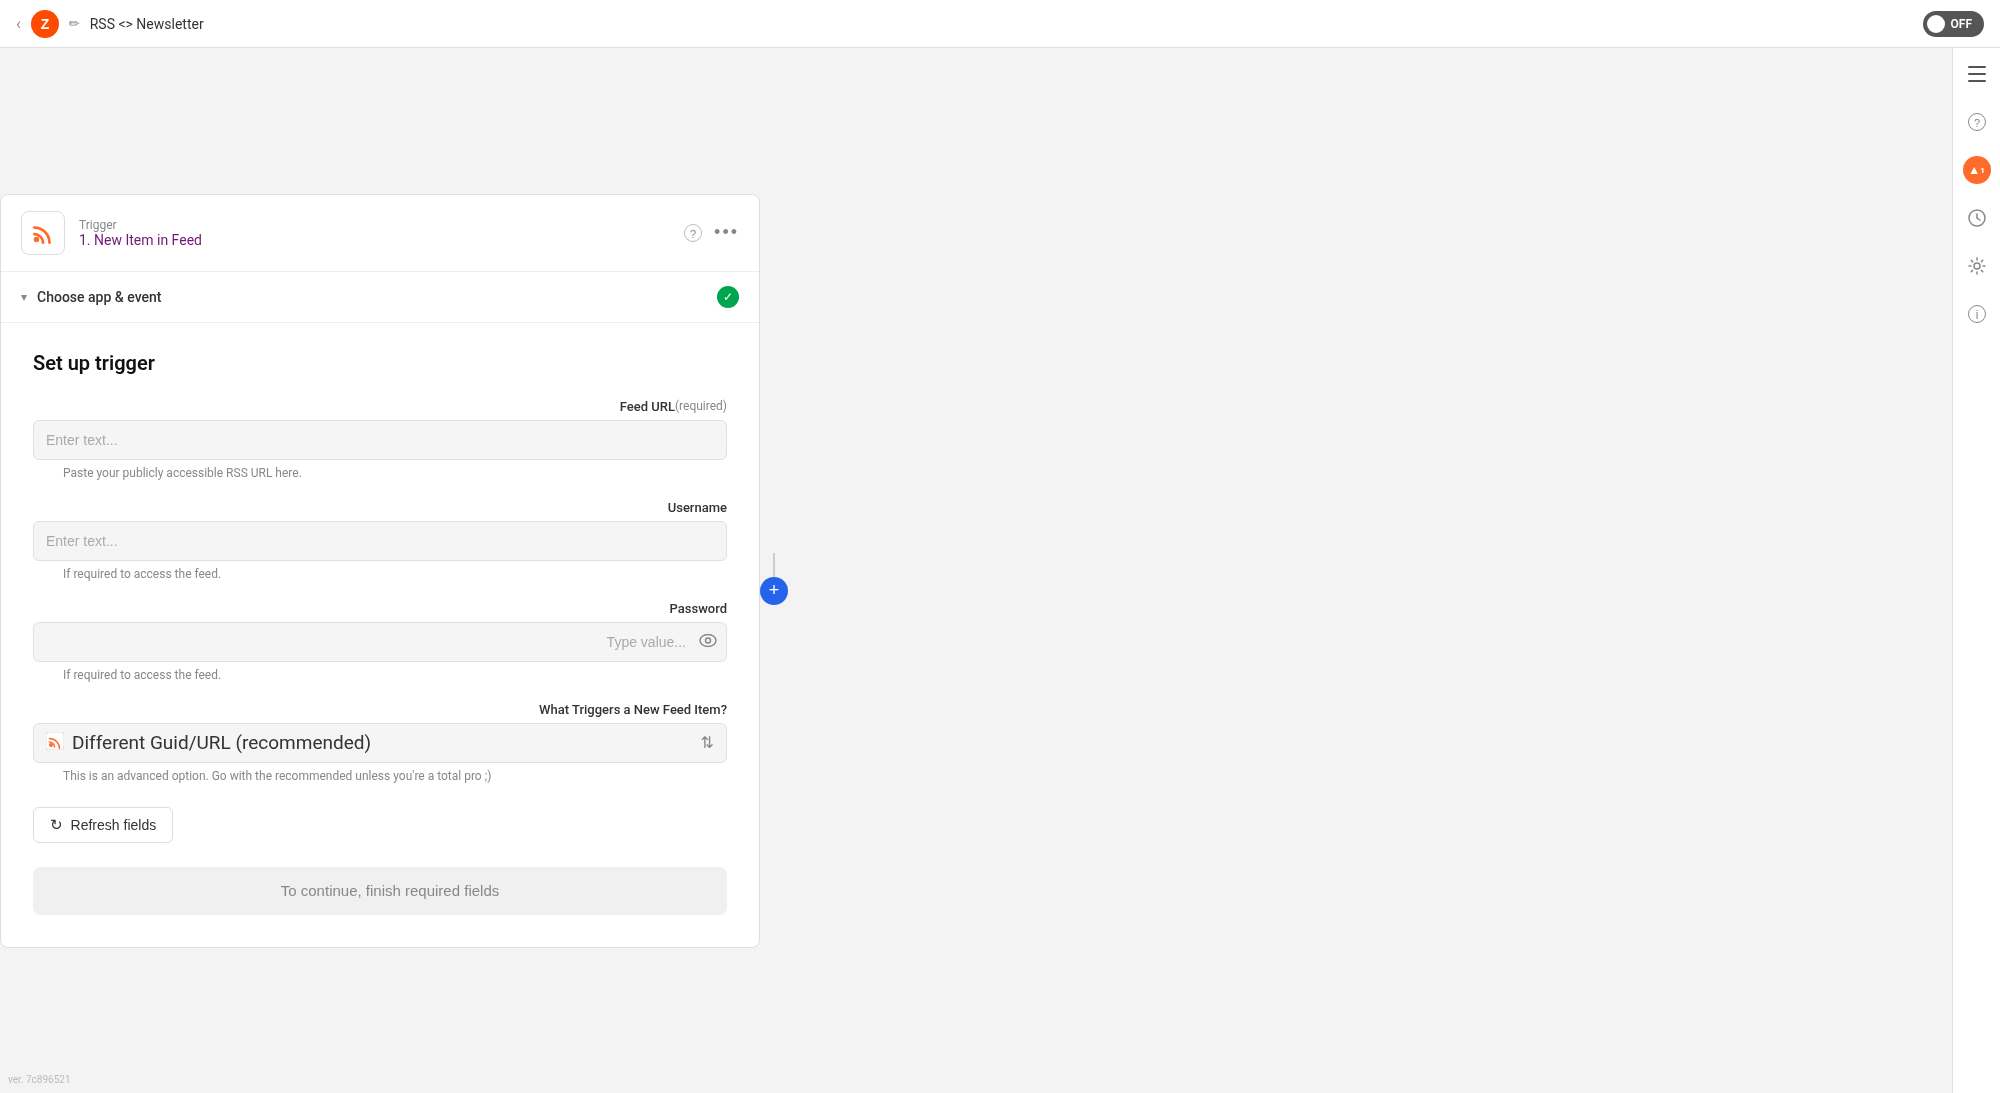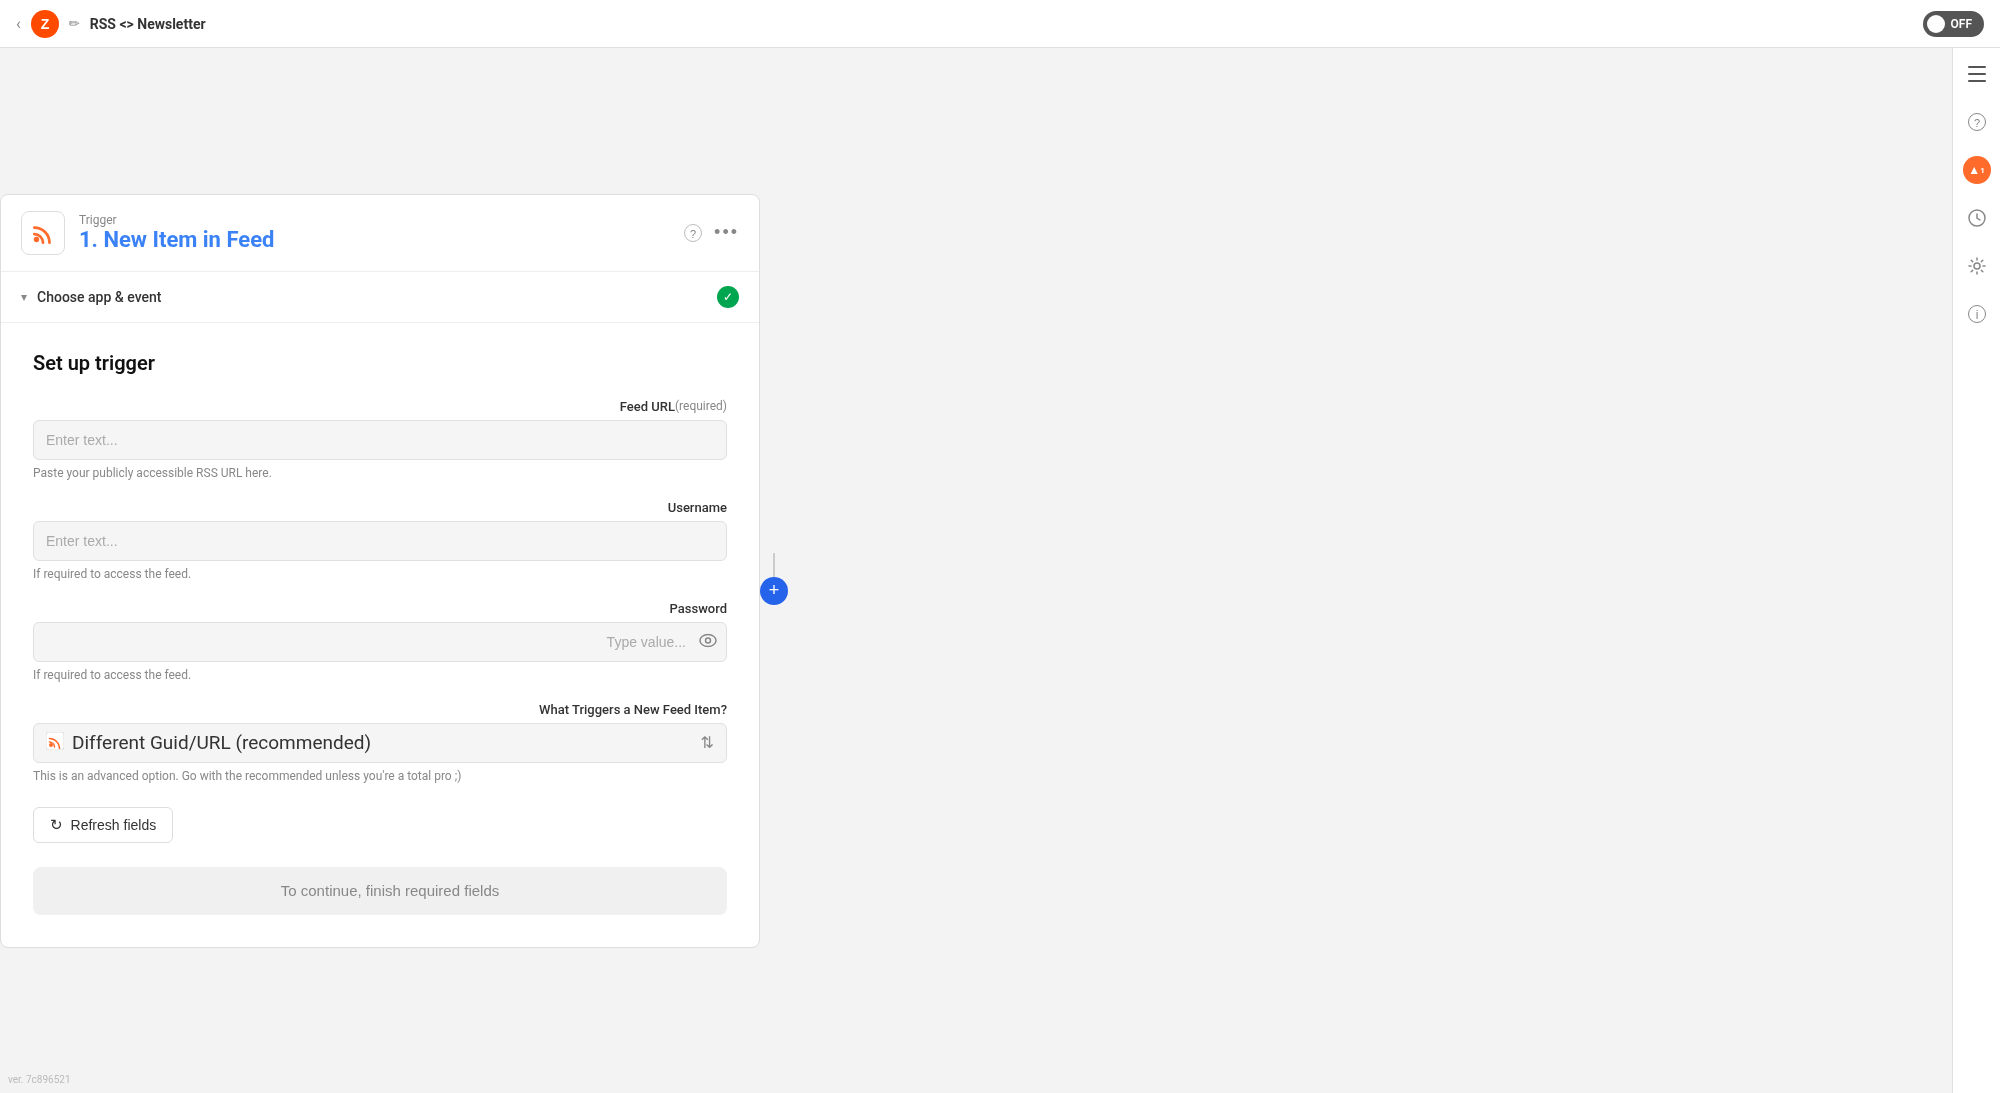--- a/index.html
+++ b/index.html
@@ -33,21 +33,21 @@
       font-size: 16px;
       color: #888;
       cursor: pointer;
     }
     .zapier-logo {
       width: 28px;
       height: 28px;
     }
     .zap-title {
       font-size: 14px;
-      font-weight: 700;
+      font-weight: 400;
       color: #333;
       display: flex;
       align-items: center;
       gap: 6px;
     }
     .edit-icon {
       color: #888;
       font-size: 13px;
     }
     .toggle-off {
@@ -139,23 +139,23 @@
       flex-shrink: 0;
     }
     .trigger-title-wrap {
       flex: 1;
     }
     .trigger-label {
       font-size: 12px;
       color: #888;
     }
     .trigger-name {
-      font-size: 22px;
-      font-weight: 700;
-      color: #3b82f6;
+      font-size: 14px;
+      font-weight: 400;
+      color: #701a75;
     }
     .trigger-actions {
       display: flex;
       align-items: center;
       gap: 12px;
     }
     .icon-btn {
       background: none;
       border: none;
       cursor: pointer;
@@ -237,20 +237,21 @@
       color: #333;
       outline: none;
     }
     .field-input::placeholder {
       color: #aaa;
     }
     .field-hint {
       font-size: 12px;
       color: #888;
       margin-top: 6px;
+      margin-left: 30px;
     }
 
     
     .password-wrap {
       position: relative;
     }
     .password-wrap .field-input {
       padding-right: 40px;
       text-align: right;
     }

